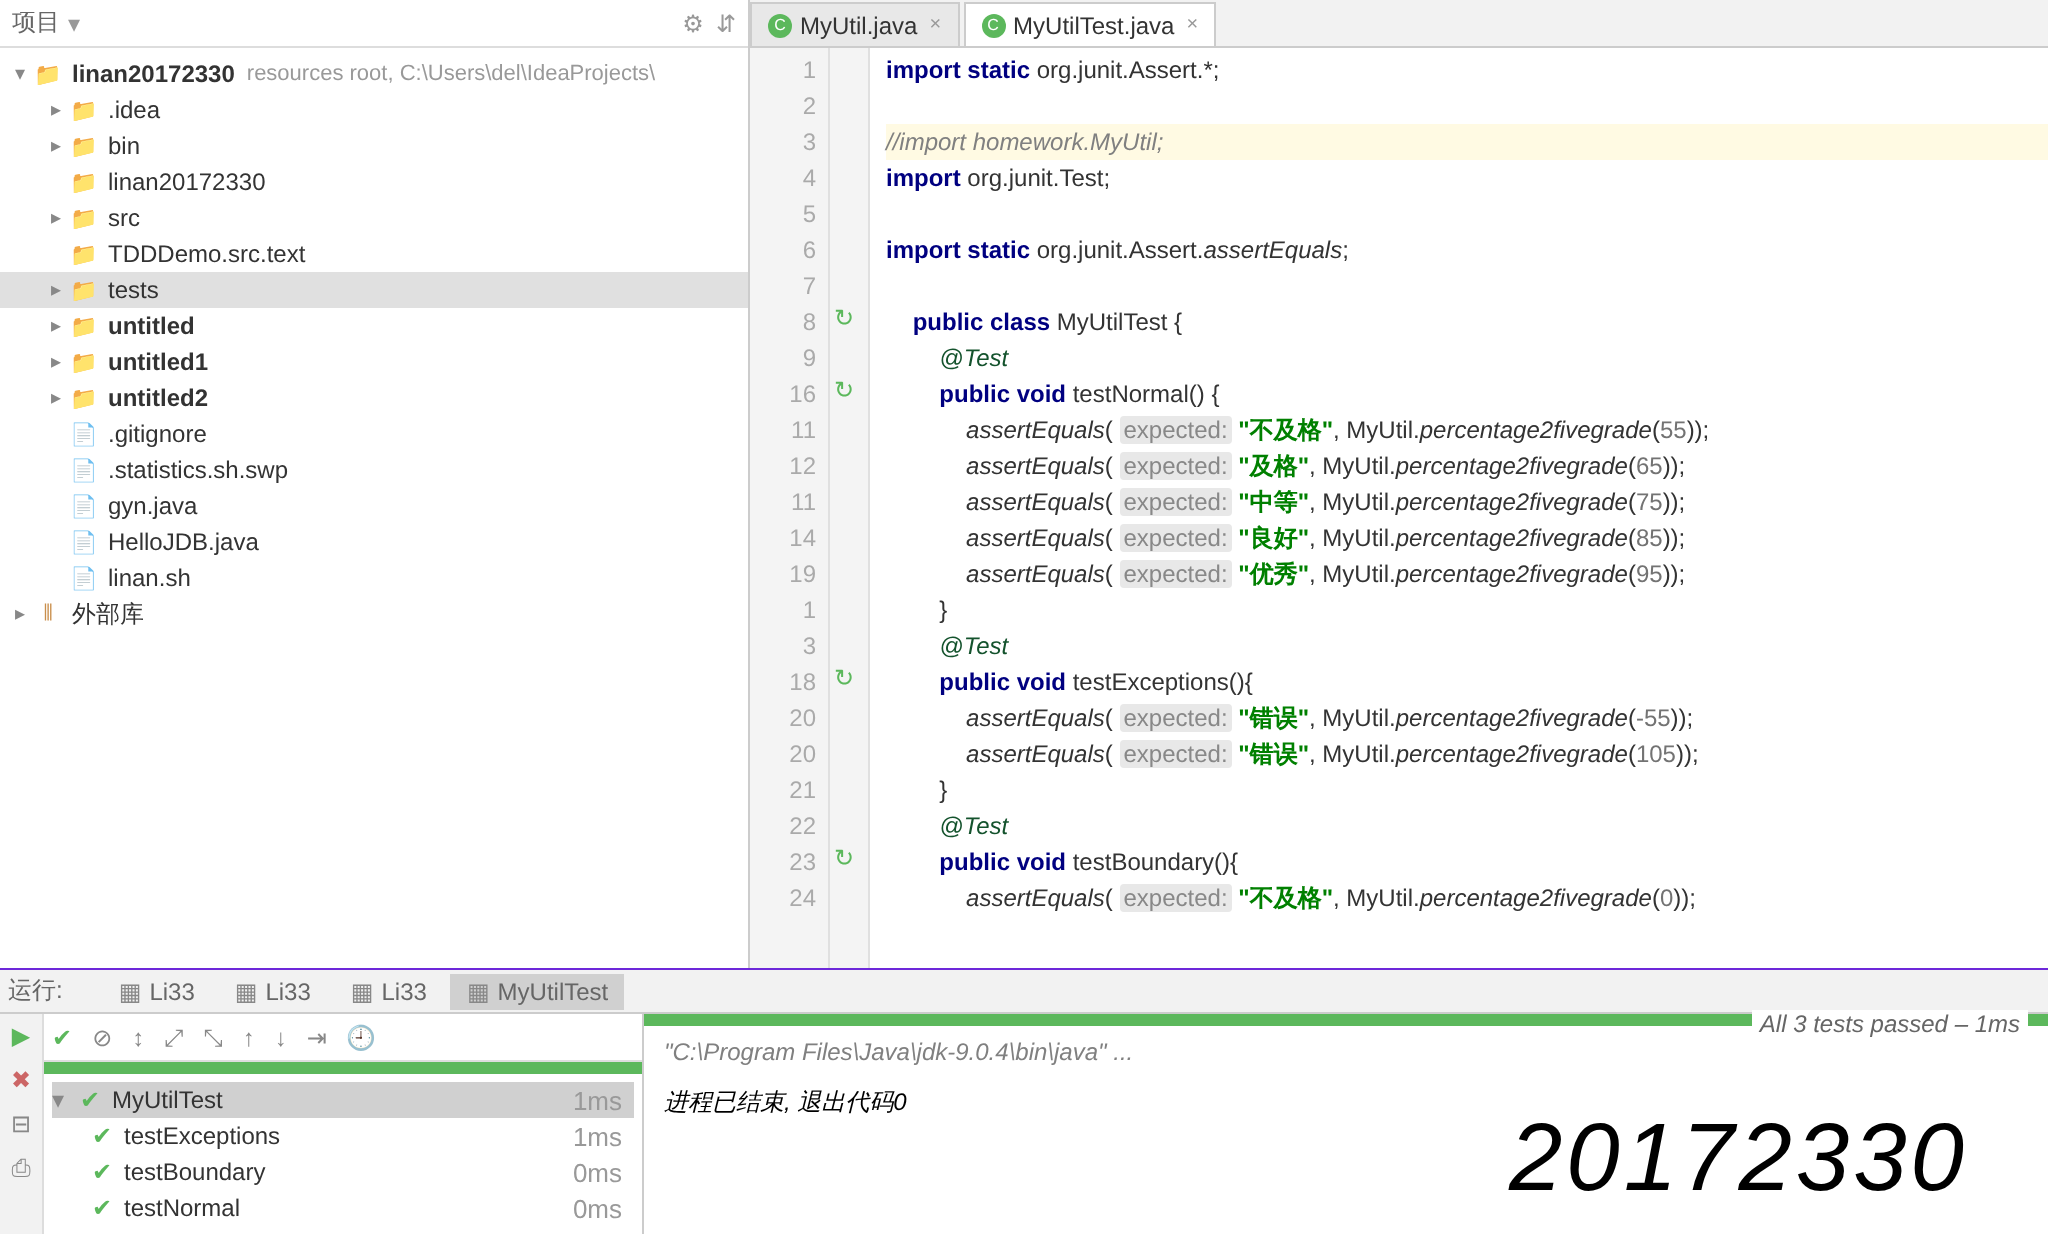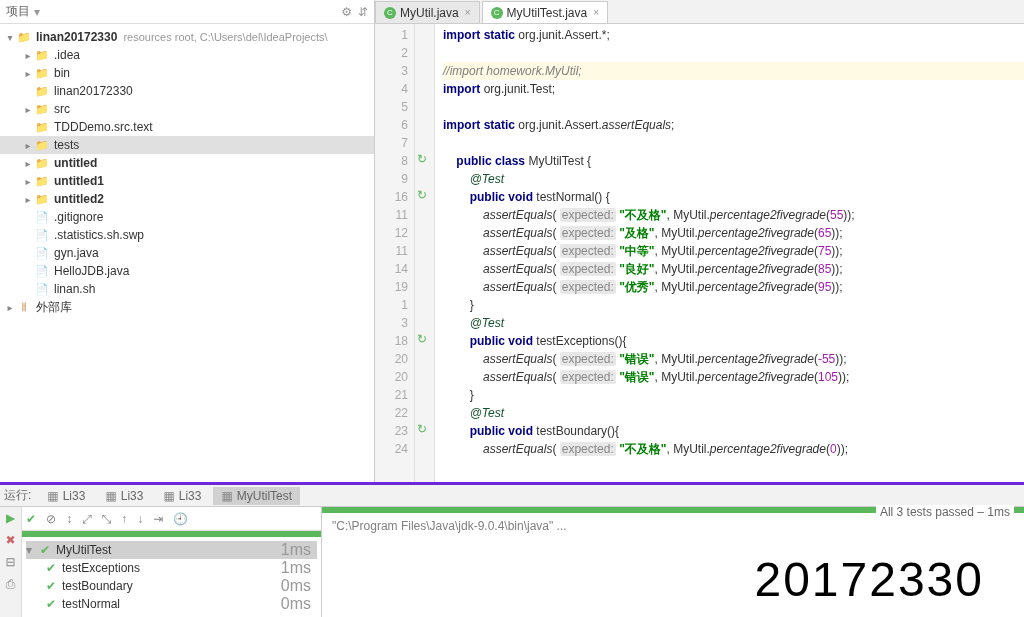--- a/index.html
+++ b/index.html
@@ -1,17 +1,17 @@
 <!DOCTYPE html>
 <html><head>
 <meta charset="utf-8">
 <style>
 * { margin:0; padding:0; box-sizing:border-box; font-family:"Segoe UI",Arial,sans-serif; font-size:12px; }
 body { background:#fff; color:#333; width:1024px; height:617px; overflow:hidden; display:flex; flex-direction:column; }
-.top { height:553px; display:flex; border-bottom:3px solid #6d28d9; }
+.top { height:553px; display:flex; border-bottom:1px solid #6d28d9; }
 .left-pane { width:375px; border-right:1px solid #ccc; display:flex; flex-direction:column; background:#fff; }
 .proj-hdr { height:24px; display:flex; align-items:center; padding:0 6px; border-bottom:1px solid #ddd; color:#666; }
 .proj-hdr .spacer { flex:1; }
 .proj-hdr .gear,.proj-hdr .arr { margin-left:6px; color:#999; }
 .tree { flex:1; overflow:auto; padding:4px 0; }
 .tree-row { display:flex; align-items:center; height:18px; padding-left:4px; white-space:nowrap; }
 .tree-row .arrow { width:12px; color:#888; font-size:10px; display:inline-block; text-align:center; }
 .tree-row .icon { width:16px; height:16px; display:inline-flex; align-items:center; justify-content:center; margin-right:4px; font-size:11px; }
 .folder-y { color:#d8a038; }
 .folder-g { color:#5cb85c; }
@@ -31,40 +31,40 @@
 .gutter { width:40px; background:#f4f4f4; border-right:1px solid #e0e0e0; text-align:right; color:#aaa; padding:2px 6px 0 0; line-height:18px; }
 .gut2 { width:20px; background:#f4f4f4; border-right:1px solid #e0e0e0; position:relative; }
 .gmark { position:absolute; left:2px; color:#5cb85c; font-size:12px; }
 .code { flex:1; padding:2px 0 0 8px; line-height:18px; white-space:pre; overflow:hidden; }
 .code .kw { color:#000080; font-weight:bold; }
 .code .cm { color:#808080; font-style:italic; }
 .code .an { color:#14532d; font-style:italic; }
 .code .str { color:#008000; font-weight:bold; }
 .code .hint { background:#e8e8e8; color:#888; padding:0 2px; border-radius:2px; }
 .code .fn { font-style:italic; }
-.code .num { color:#a21caf; }
+.code .num { color:#737373; }
 .code .hl { background:#fffae3; display:inline-block; width:100%; }
 .bottom { flex:1; display:flex; flex-direction:column; }
 .run-tabs { height:22px; display:flex; align-items:center; border-bottom:1px solid #ccc; background:#f2f2f2; padding:0 4px; }
-.run-lbl { color:#666; margin-right:8px; }
+.run-lbl { color:#666; margin-right:20px; }
 .run-tab { padding:2px 8px; margin-right:4px; color:#666; display:flex; align-items:center; }
 .run-tab.active { background:#d0d0d0; }
 .bottom-body { flex:1; display:flex; }
 .run-side { width:22px; background:#f2f2f2; border-right:1px solid #ddd; display:flex; flex-direction:column; align-items:center; padding-top:4px; gap:8px; color:#888; }
 .run-side .play { color:#5cb85c; }
 .test-panel { width:300px; border-right:1px solid #ccc; display:flex; flex-direction:column; }
 .test-tb { height:24px; display:flex; align-items:center; padding:0 4px; gap:10px; color:#888; border-bottom:1px solid #ddd; }
 .test-tb .ok { color:#5cb85c; }
 .test-bar { height:6px; background:#5cb85c; margin:0; }
 .test-tree { flex:1; padding:4px; }
 .test-row { display:flex; align-items:center; height:18px; }
 .test-row .chk { color:#5cb85c; margin-right:4px; width:14px; text-align:center; }
-.test-row .time { margin-left:auto; color:#999; font-size:16px; padding-right:6px; }
+.test-row .time { margin-left:auto; color:#999; font-size:13px; padding-right:6px; }
 .test-row.sel { background:#d0d0d0; }
-.console { flex:1; padding:6px 10px; position:relative; font-family:Consolas,monospace; }
+.console { flex:1; padding:6px 10px; position:relative; font-family:Consolas,monospace;font-style:italic; }
 .console .path { color:#808080; }
 .console .exit { color:#333; margin-top:10px; }
 .bignum { position:absolute; right:40px; bottom:10px; font-size:48px; font-weight:400; color:#000; letter-spacing:2px; }
 </style>
 </head>
 <body>
 
 <div class="top">
   <div class="left-pane">
     <div class="proj-hdr">
@@ -278,16 +278,17 @@
           </div>
         </div>
     </div>
     <div class="console">
       <div style="height:6px;background:#5cb85c;margin:-6px -10px 6px -10px;position:relative">
         <span style="position:absolute;right:10px;top:-2px;background:#fff;padding:0 4px;color:#666;font-family:Segoe UI">
           <span>All 3 tests passed</span><span> – 1ms</span>
         </span>
       </div>
       <div class="path">"C:\Program Files\Java\jdk-9.0.4\bin\java" ...</div>
+      <div class="exit" style="color:#000">进程已结束, 退出代码0</div>
       <div class="bignum">20172330</div>
     </div>
   </div>
 </div>
 
 </body></html>

